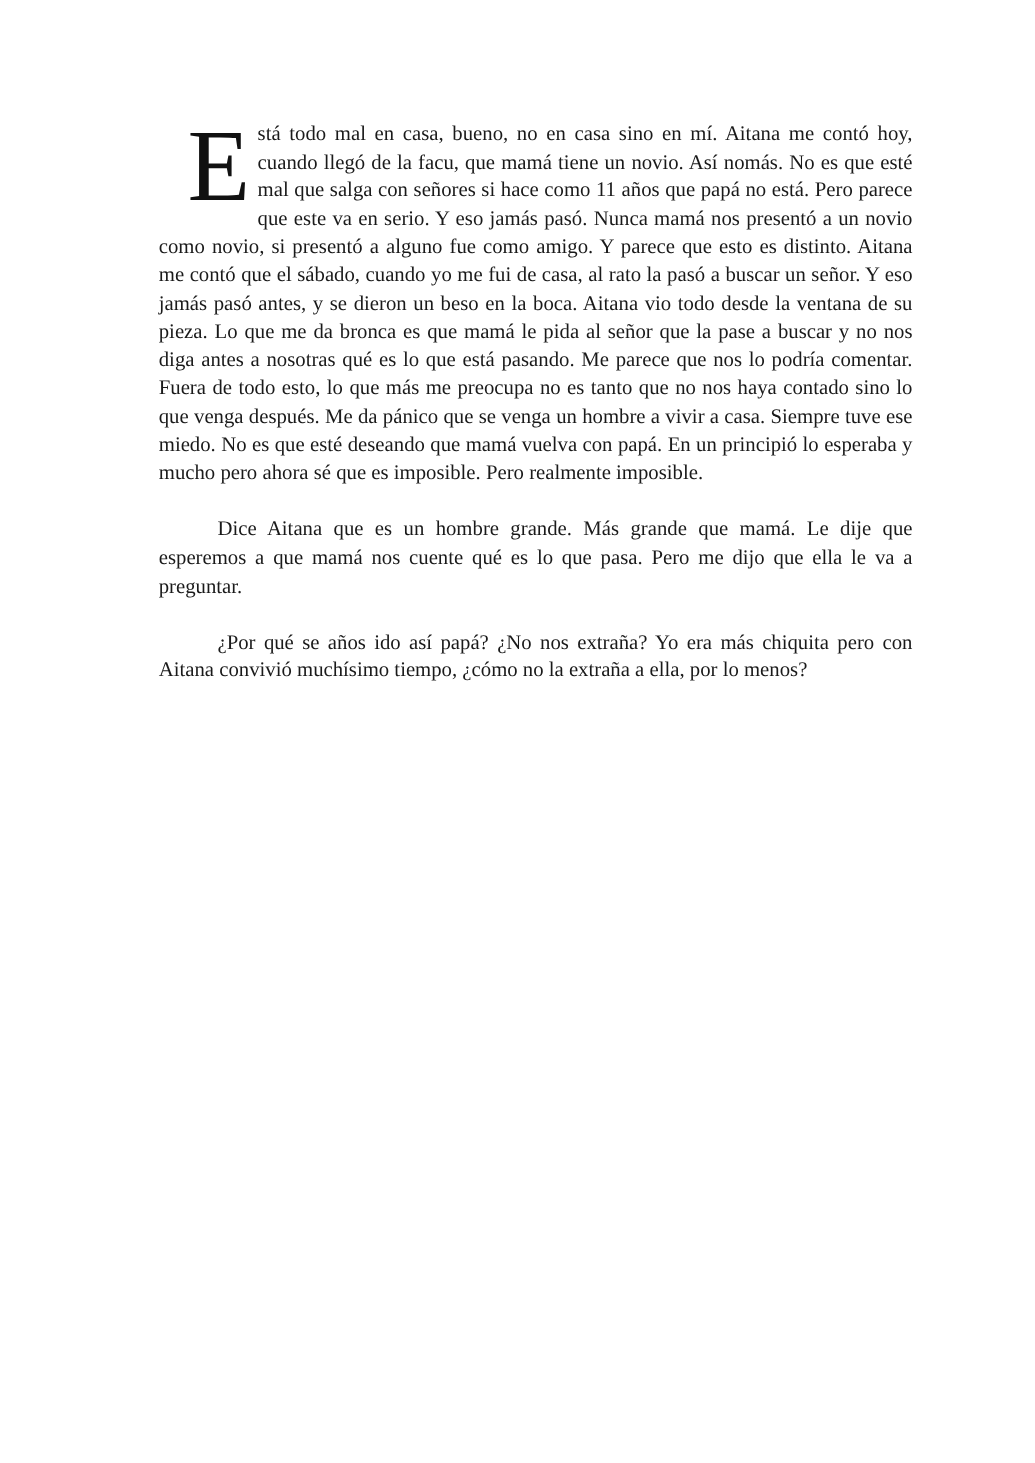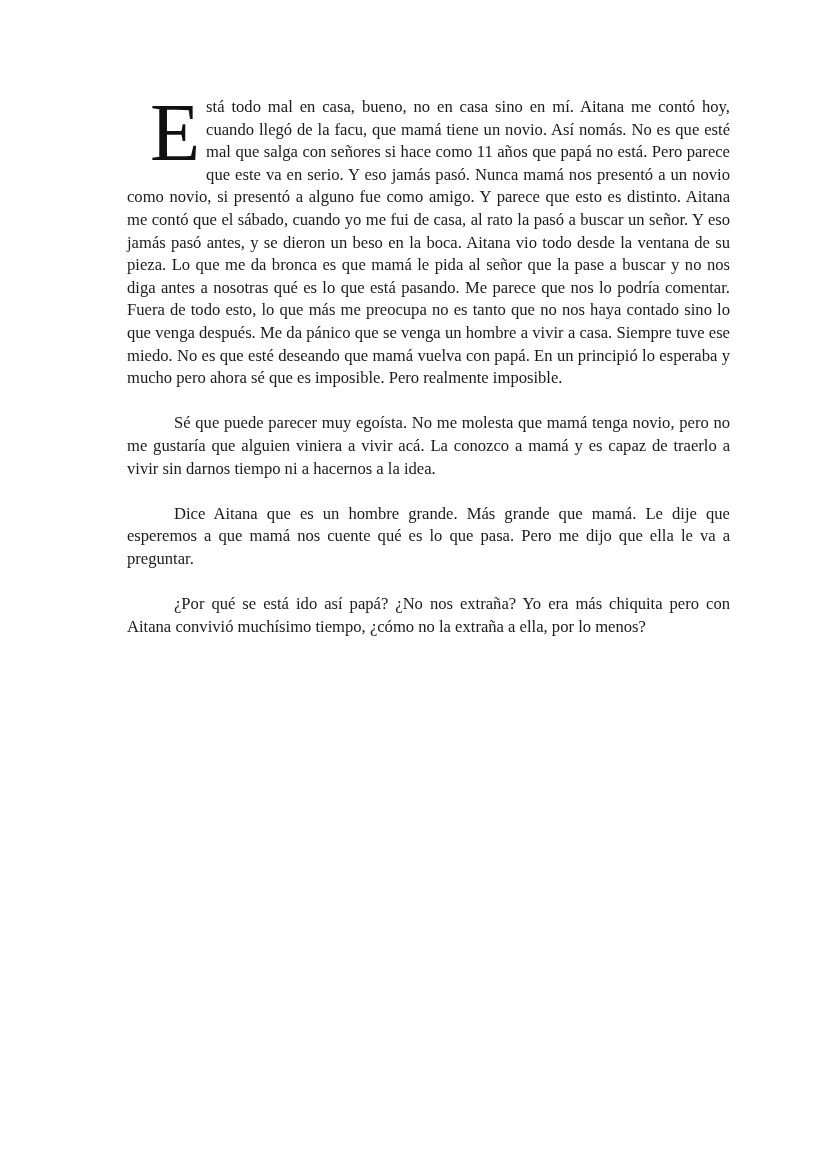--- a/index.html
+++ b/index.html
@@ -40,16 +40,15 @@
       margin: 7px 6px 0 23px;
       padding: 0;
       color: #111111;
     }
   </style>
 </head>
 <body>
 
 <div class="page">
   <p class="para"><span class="dropcap">E</span><span>stá todo mal en casa, bueno, no en casa sino en mí. Aitana me contó hoy, cuando llegó de la facu, que mamá tiene un novio. Así nomás. No es que esté mal que salga con señores si hace como 11 años que papá no está. Pero parece que este va en serio. Y eso jamás pasó. Nunca mamá nos presentó a un novio como novio, si presentó a alguno fue como amigo. Y parece que esto es distinto. Aitana me contó que el sábado, cuando yo me fui de casa, al rato la pasó a buscar un señor. Y eso jamás pasó antes, y se dieron un beso en la boca. Aitana vio todo desde la ventana de su pieza. Lo que me da bronca es que mamá le pida al señor que la pase a buscar y no nos diga antes a nosotras qué es lo que está pasando. Me parece que nos lo podría comentar. Fuera de todo esto, lo que más me preocupa no es tanto que no nos haya contado sino lo que venga después. Me da pánico que se venga un hombre a vivir a casa. Siempre tuve ese miedo. No es que esté deseando que mamá vuelva con papá. En un principió lo esperaba y mucho pero ahora sé que es imposible. Pero realmente imposible.</span></p>
-  <p class="para indent">Sé que puede parecer muy egoísta. No me molesta que mamá tenga novio, pero no me gustaría que alguien viniera a vivir acá. La conozco a mamá y es capaz de traerlo a vivir sin darnos tiempo ni a hacernos a la idea.</p>
   <p class="para indent">Dice Aitana que es un hombre grande. Más grande que mamá. Le dije que esperemos a que mamá nos cuente qué es lo que pasa. Pero me dijo que ella le va a preguntar.</p>
-  <p class="para indent">¿Por qué se está ido así papá? ¿No nos extraña? Yo era más chiquita pero con Aitana convivió muchísimo tiempo, ¿cómo no la extraña a ella, por lo menos?</p>
+  <p class="para indent">¿Por qué se años ido así papá? ¿No nos extraña? Yo era más chiquita pero con Aitana convivió muchísimo tiempo, ¿cómo no la extraña a ella, por lo menos?</p>
 </div>
 
 </body></html>

